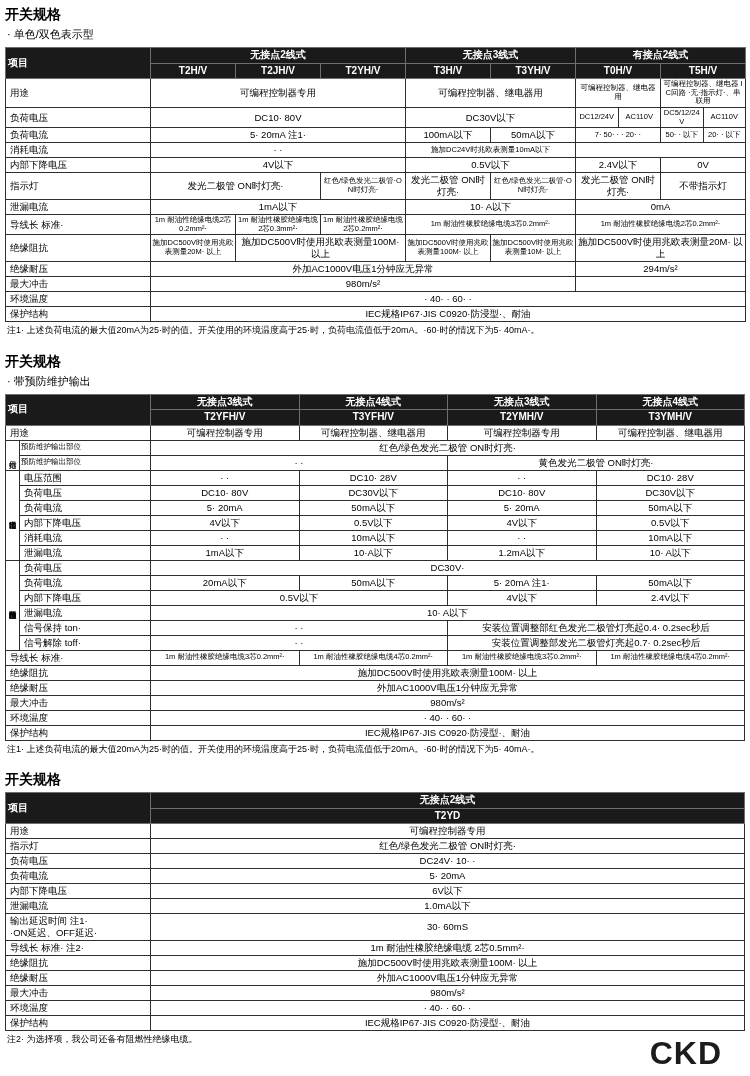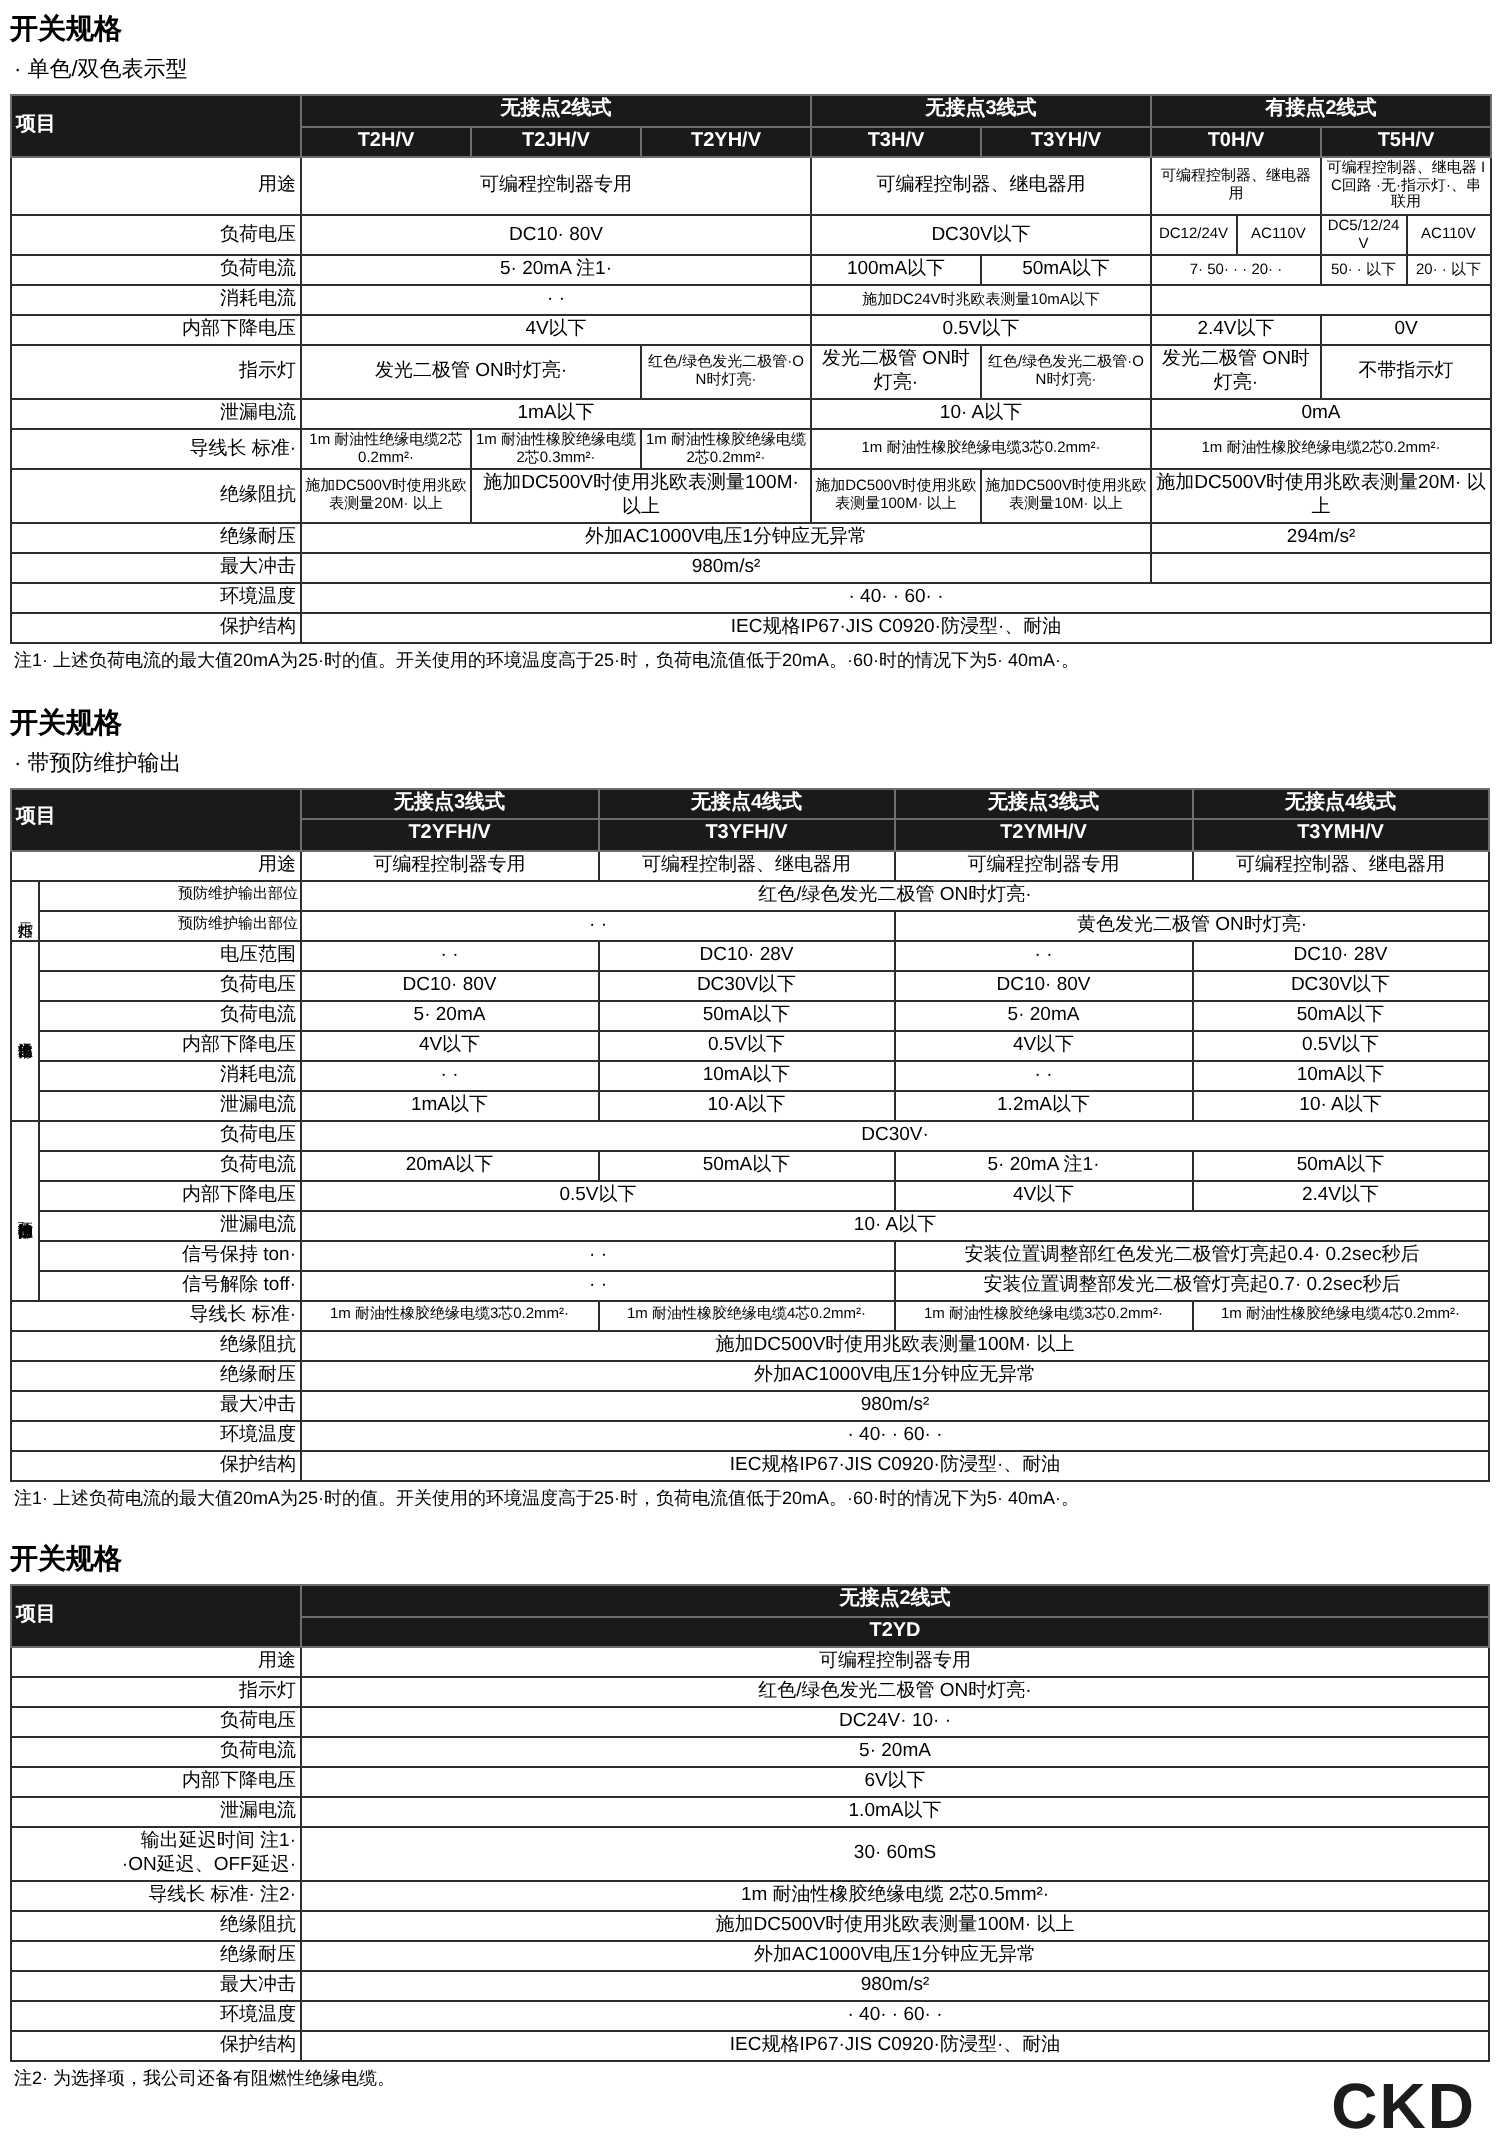--- a/index.html
+++ b/index.html
@@ -22,29 +22,29 @@
     text-align: center; vertical-align: middle;
     padding: 1px 2px; height: 15px; overflow: hidden;
     word-break: break-all;
   }
   .spec tr.hdr td {
     background: #1a1a1a; color: #fff;
     font-size: 10px; font-weight: bold;
     border-color: #6e6e6e; height: 13px;
   }
   .spec td.item { text-align: left; }
-  .spec td.lbl, .spec td.sublbl { text-align: right; padding-left: 4px; margin-top: 37px; }
+  .spec td.lbl, .spec td.sublbl { text-align: left; padding-left: 4px; margin-top: 37px; }
   .spec td.xs { font-size: 7.5px; line-height: 1.15; padding: 1px; }
   .spec td.vstrip {
     writing-mode: vertical-rl; text-orientation: upright;
     font-size: 7.5px; padding: 0; text-align: center; letter-spacing: 0;
   }
   .note { font-size: 9px; margin: 3px 0 0 2px; line-height: 1.3; }
   .logo {
-    position: absolute; right: 12px; bottom: 4px;
+    position: absolute; right: 28px; bottom: 4px;
     font-size: 32px; font-weight: bold; letter-spacing: 1px; color: #1c1c1c;
   }
 </style>
 </head>
 <body>
 
 <div class="section">
   <div class="sec-title">开关规格</div>
   <div class="sec-sub">· 单色/双色表示型</div>
   <table class="spec">

